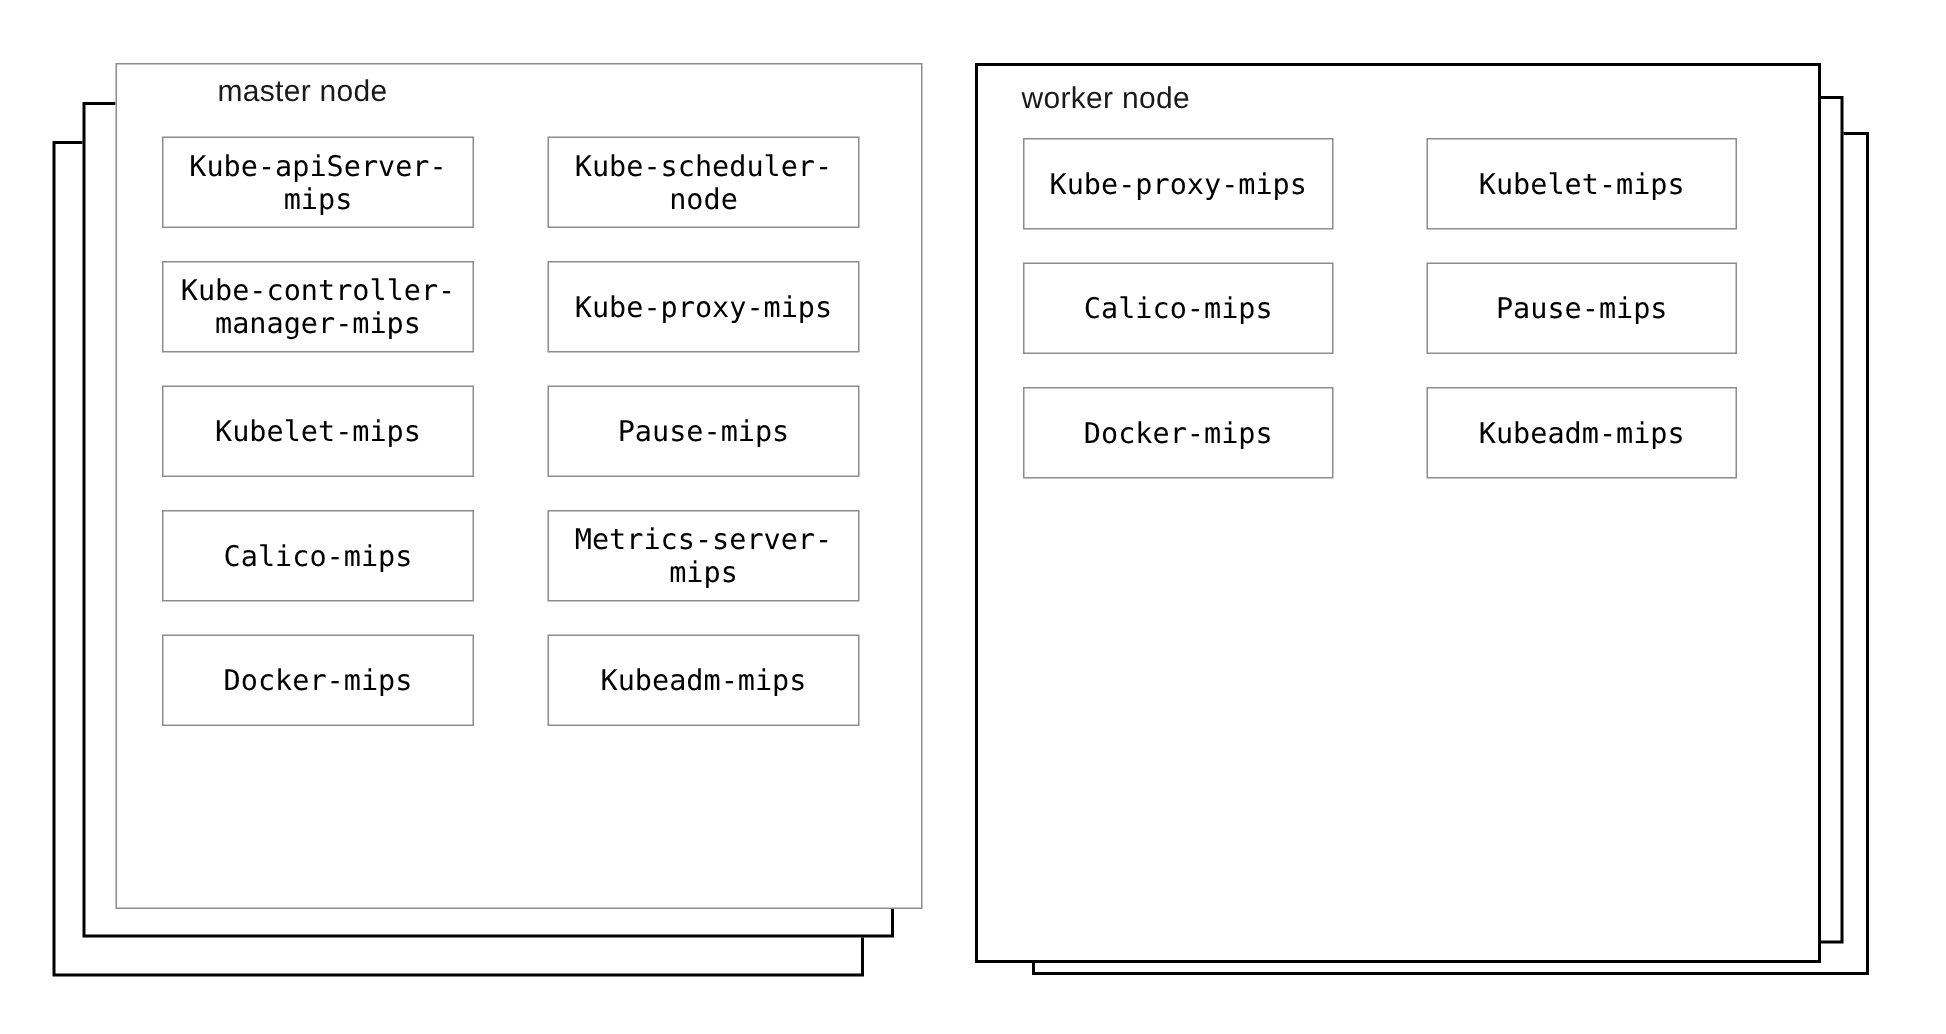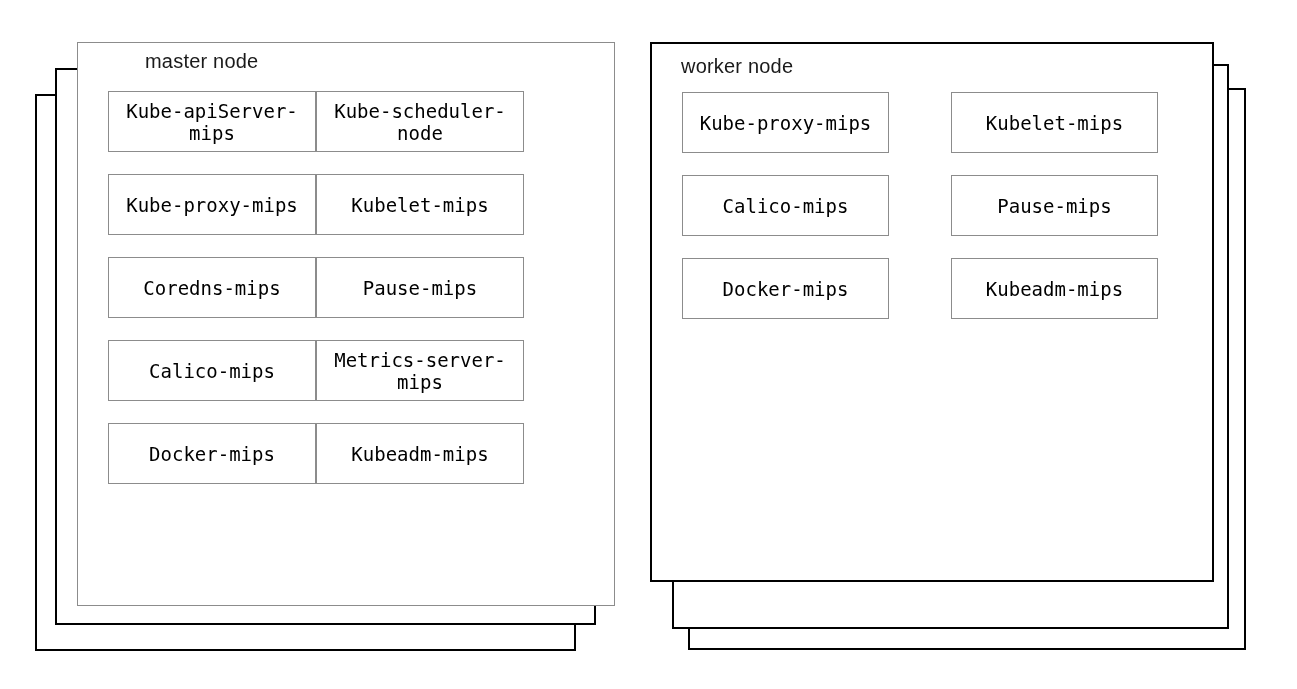--- a/index.html
+++ b/index.html
@@ -31,21 +31,21 @@
   .panel {
     position: absolute;
     box-sizing: border-box;
     background: #ffffff;
   }
   .panel.master {
     left: 77px; top: 42px; width: 538px; height: 564px;
     border: 1.5px solid #8c8c8c;
   }
   .panel.worker {
-    left: 650px; top: 42px; width: 564px; height: 540px;
+    left: 650px; top: 42px; width: 564px; height: 600px;
     border: 2px solid #000000;
   }
   .panel-title {
     position: absolute;
     font-size: 20px;
     color: #1a1a1a;
     letter-spacing: 0.2px;
     white-space: nowrap;
   }
   .master .panel-title { left: 27px; top: 7px; margin-left: 40px; }
@@ -53,20 +53,21 @@
 
   
   .comp-grid {
     position: absolute;
     display: grid;
     row-gap: 22px;
   }
   .master .comp-grid {
     left: 30px; top: 48px;
     grid-template-columns: 208px 208px;
+    column-gap: 49px;
   }
   .worker .comp-grid {
     left: 30px; top: 48px;
     grid-template-columns: 207px 207px;
     column-gap: 62px;
   }
   .component {
     box-sizing: border-box;
     height: 61px;
     border: 1.2px solid #8c8c8c;
@@ -94,23 +95,24 @@
   <div class="layer w-layer3"></div>
   <div class="layer w-layer2"></div>
 
   <div class="panel master">
     <div class="panel-title">master node</div>
     <div class="comp-grid">
       <div class="component">Kube-apiServer-
 mips</div>
       <div class="component">Kube-scheduler-
 node</div>
+      <div class="component">Kube-controller-
+manager-mips</div>
       <div class="component">Kube-proxy-mips</div>
       <div class="component">Kubelet-mips</div>
-      <div class="component">Coredns-mips</div>
       <div class="component">Pause-mips</div>
       <div class="component">Calico-mips</div>
       <div class="component">Metrics-server-
 mips</div>
       <div class="component">Docker-mips</div>
       <div class="component">Kubeadm-mips</div>
     </div>
   </div>
 
   <div class="panel worker">

